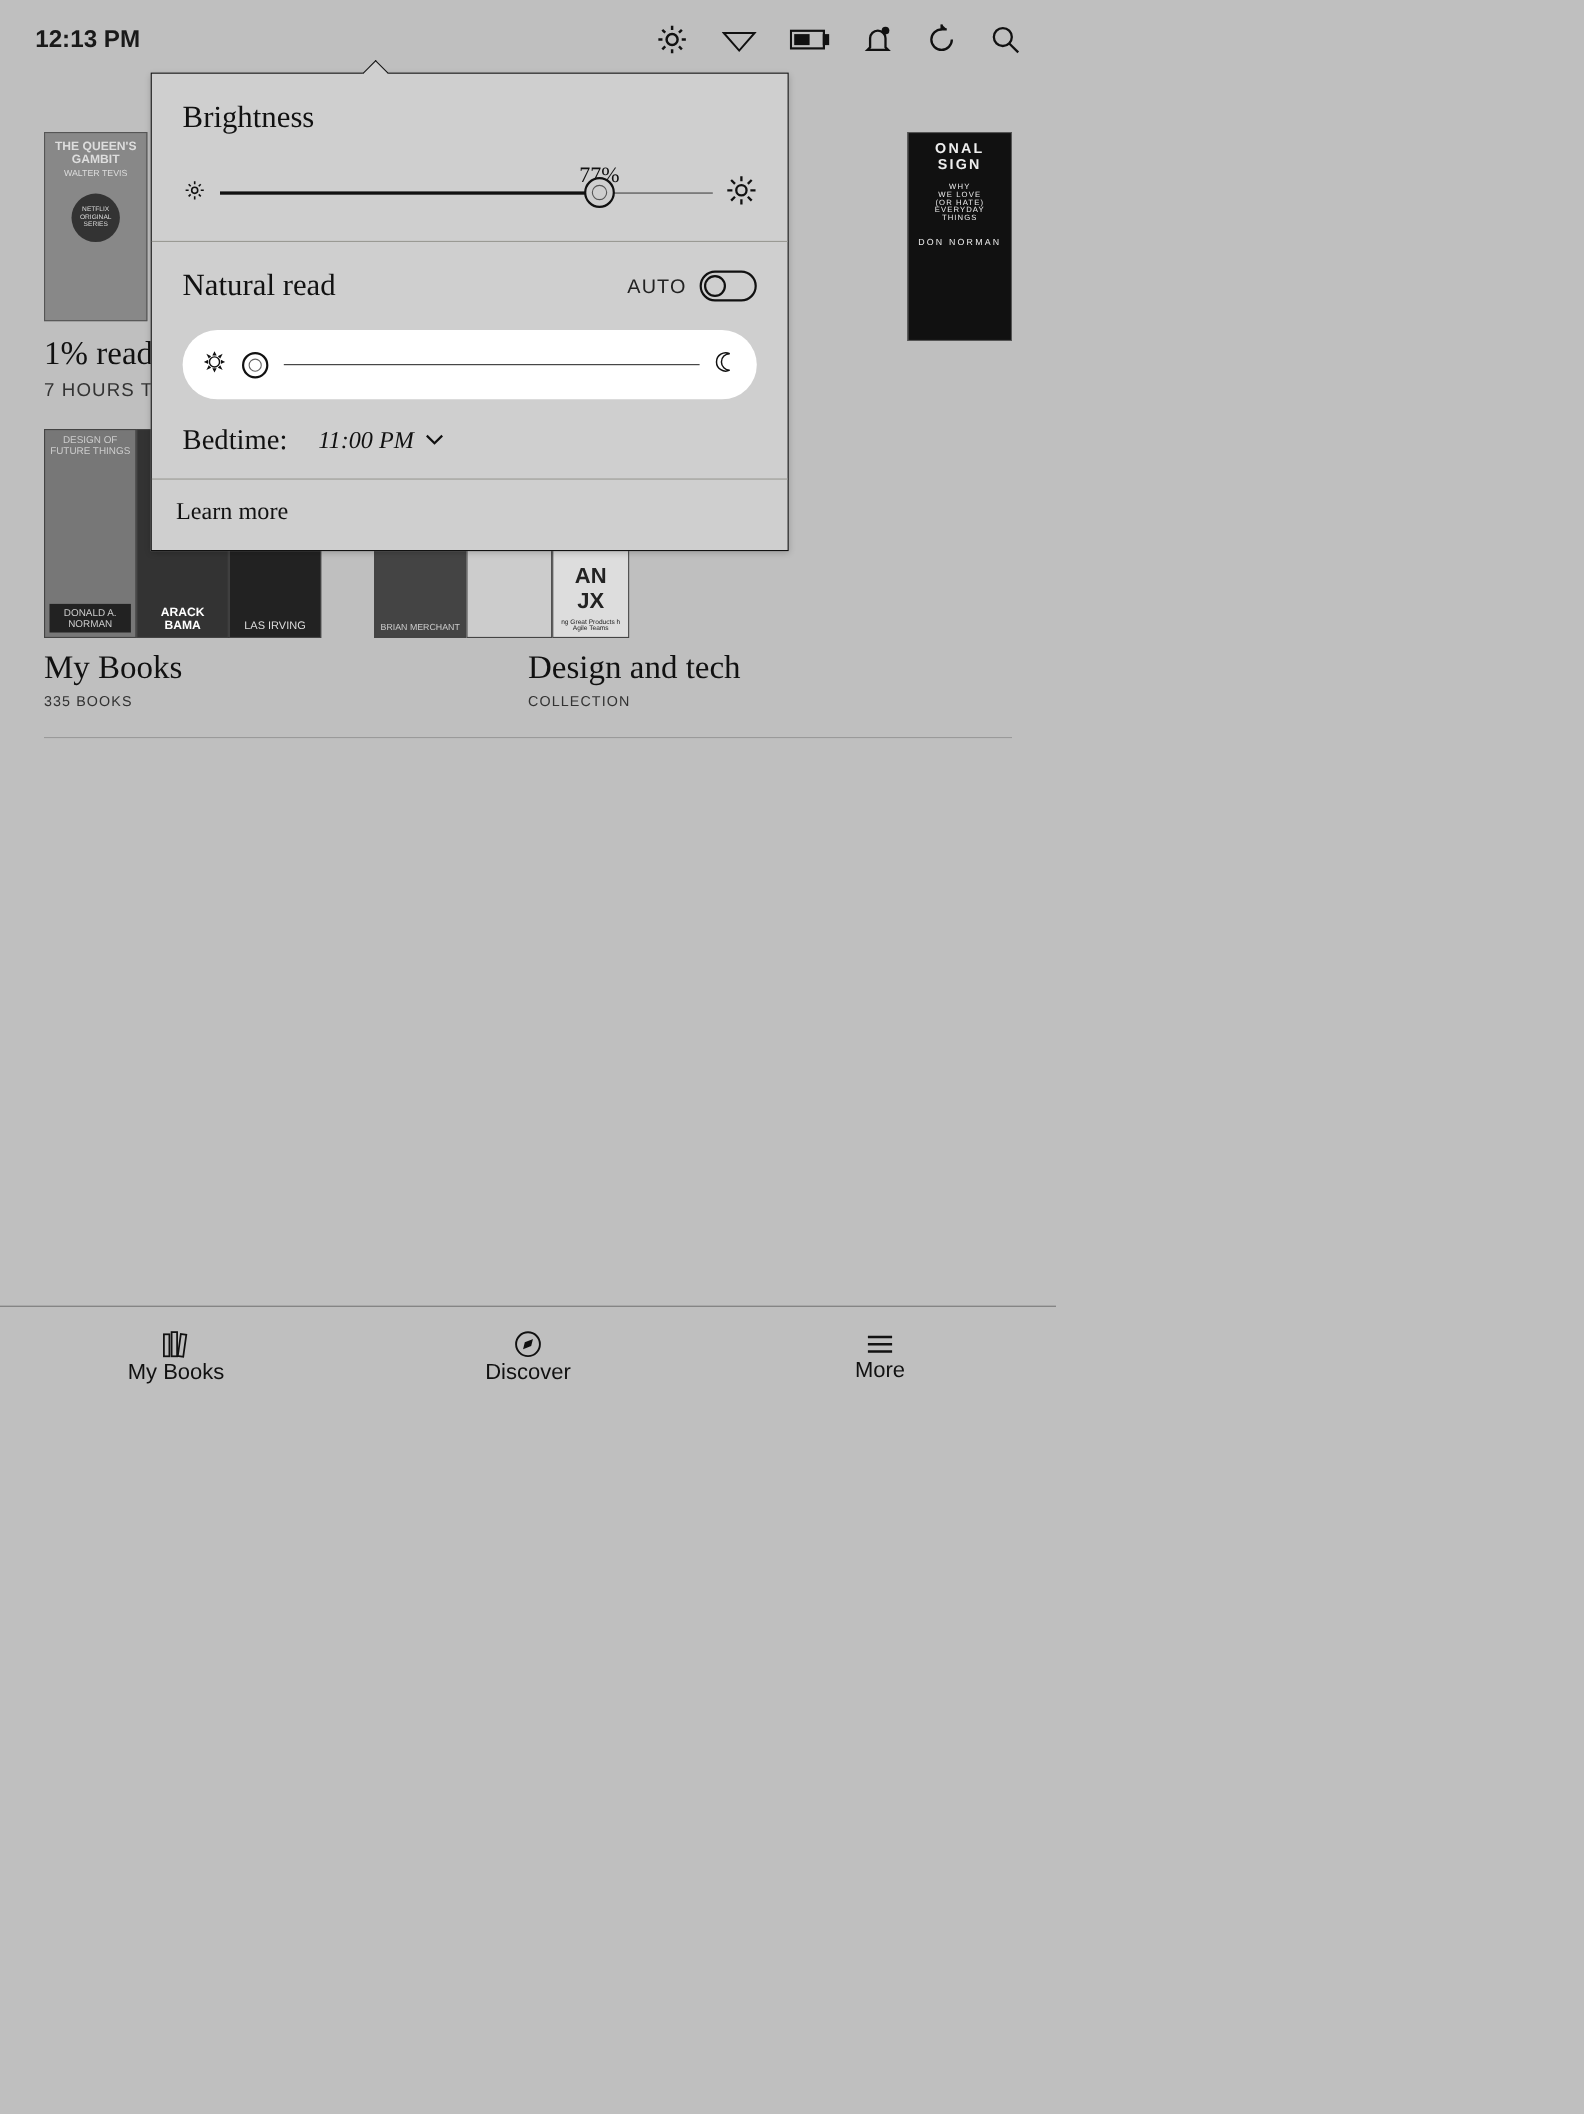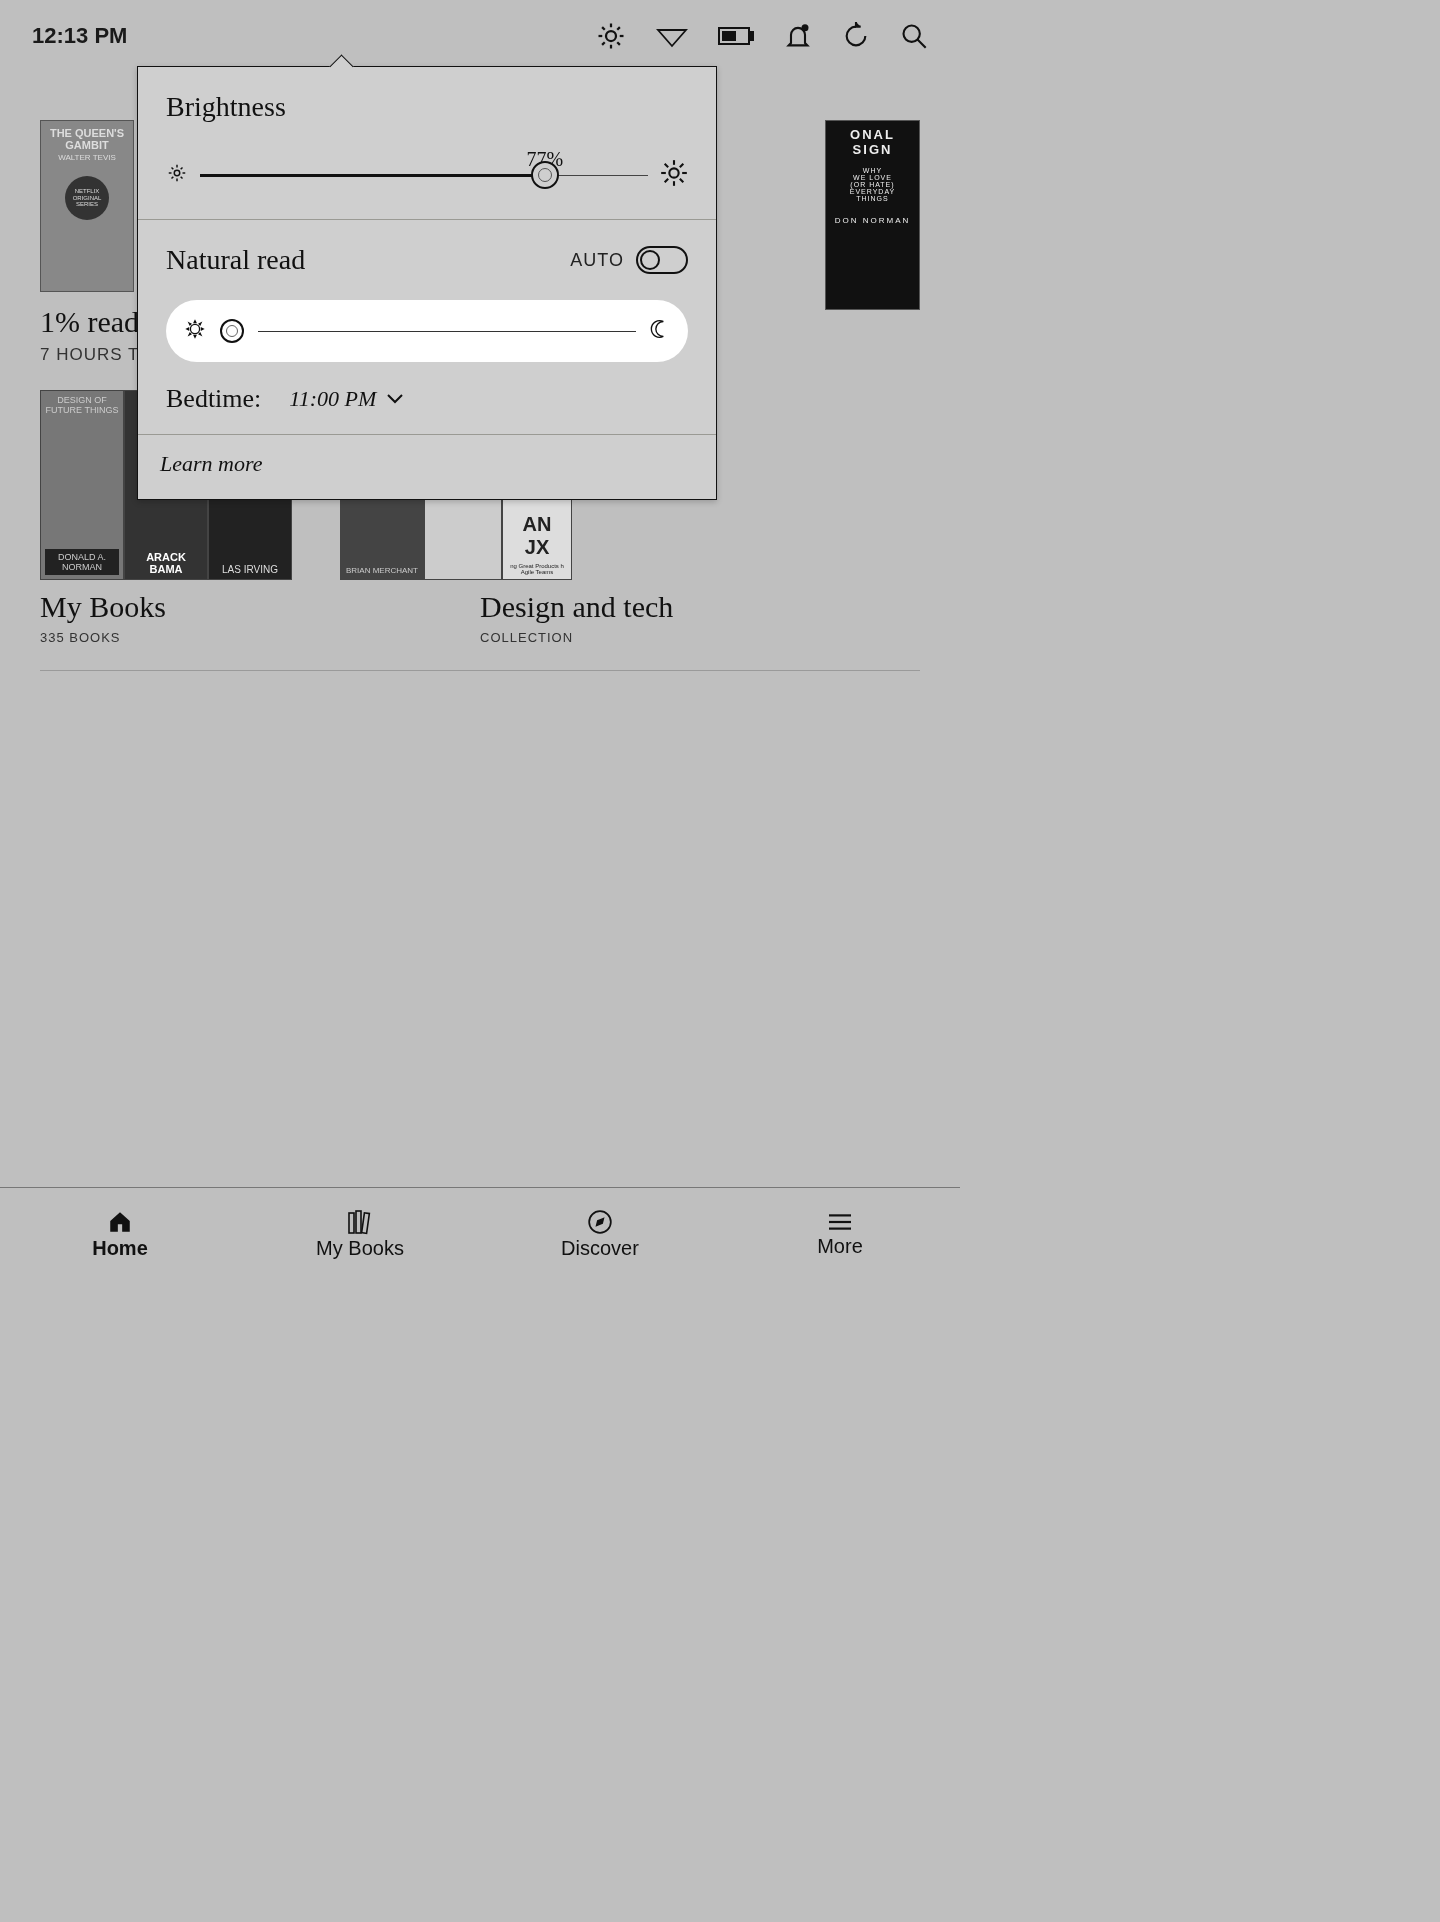--- a/index.html
+++ b/index.html
@@ -69,21 +69,21 @@
   .nl-slider-box { background:#fff; border-radius:34px; padding: 18px 18px; display:flex; align-items:center; gap:14px; }
   .nl-slider-box .track { flex:1; height:1px; background:#333; position:relative; }
   .nl-slider-box .thumb { width:24px; height:24px; border:2px solid #111; border-radius:50%; background:#fff; position:relative; }
   .nl-slider-box .thumb::after { content:""; position:absolute; inset:4px; border:1px solid #666; border-radius:50%; }
 
   .bedtime-row { display:flex; align-items:center; gap:28px; margin-top:22px; }
   .bedtime-row .lbl { font-size:26px; color:#111; }
   .bedtime-row .val { font-size:22px; font-style:italic; color:#111; display:flex; align-items:center; gap:10px; }
 
   .learnmore { padding: 16px 28px 22px 22px; }
-  .learnmore a { font-size:22px; font-style:italic; color:#111; text-decoration:none; }
+  .learnmore a { font-size:22px; color:#111; text-decoration:none; }
 
   .icon-btn { display:inline-flex; align-items:center; justify-content:center; }
 </style>
 </head>
 <body>
 
 <div class="statusbar">
   <div class="clock">12:13 PM</div>
   <div class="status-icons">
     <span class="icon-btn">
@@ -193,26 +193,20 @@
       <h3>Design and tech</h3>
       <div class="sub">COLLECTION</div>
     </div>
   </div>
 
   <div class="section-divider"></div>
 
 </div>
 
 <div class="navbar">
-  <div class="nav-item active">
-    <svg width="28" height="26" viewBox="0 0 24 24">
-        <path d="M3 11 L12 3 L21 11 L21 21 L14 21 L14 14 L10 14 L10 21 L3 21 Z" fill="#111"></path>
-      </svg>
-    <span class="lbl">Home</span>
-  </div>
   <div class="nav-item">
     <svg width="30" height="26" viewBox="0 0 30 26" fill="none" stroke="#111" stroke-width="1.6">
       <rect x="4" y="4" width="5" height="20"></rect>
         <rect x="11" y="2" width="5" height="22"></rect>
         <rect x="18" y="4" width="5" height="20" transform="rotate(8 20 14)"></rect>
     </svg>
     <span class="lbl">My Books</span>
   </div>
   <div class="nav-item">
     <svg width="26" height="26" viewBox="0 0 24 24" fill="none" stroke="#111" stroke-width="1.6">

